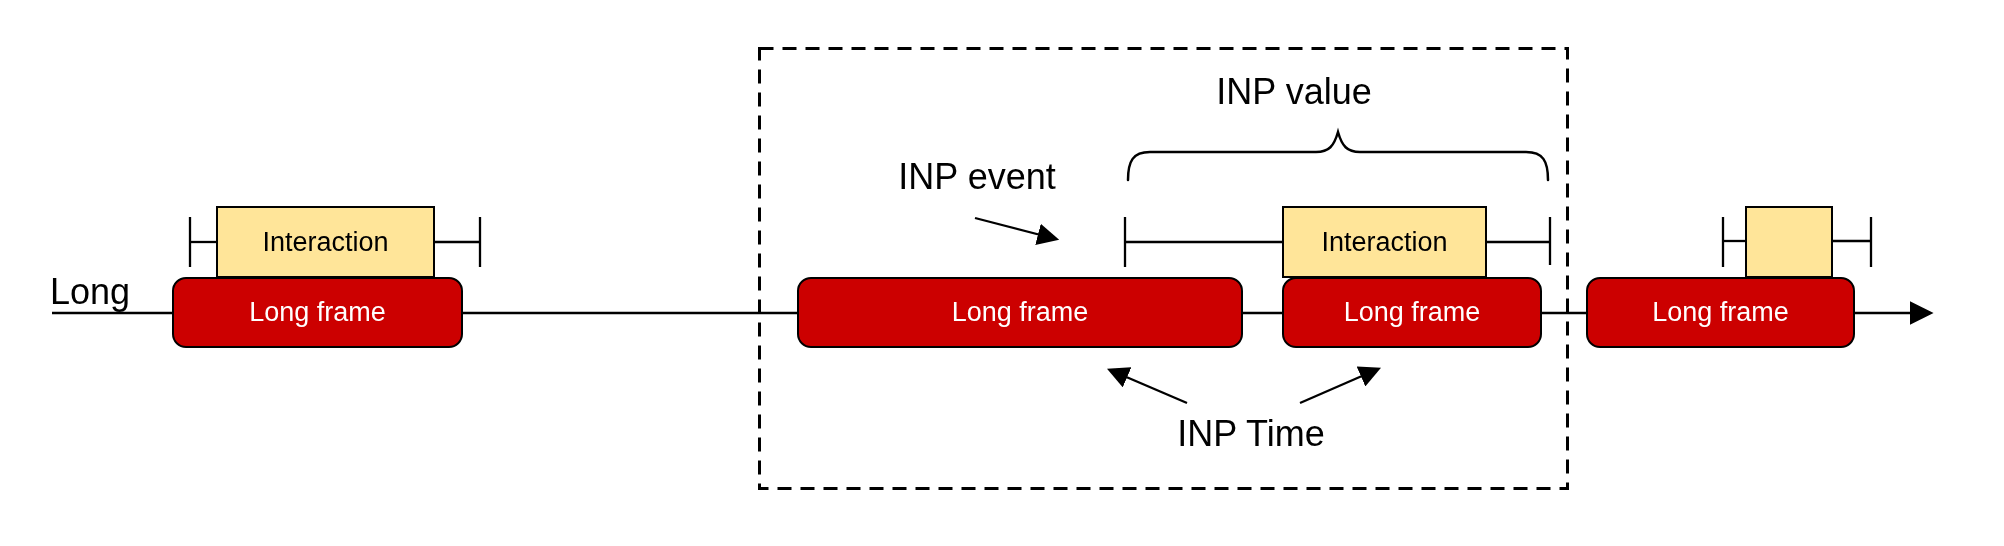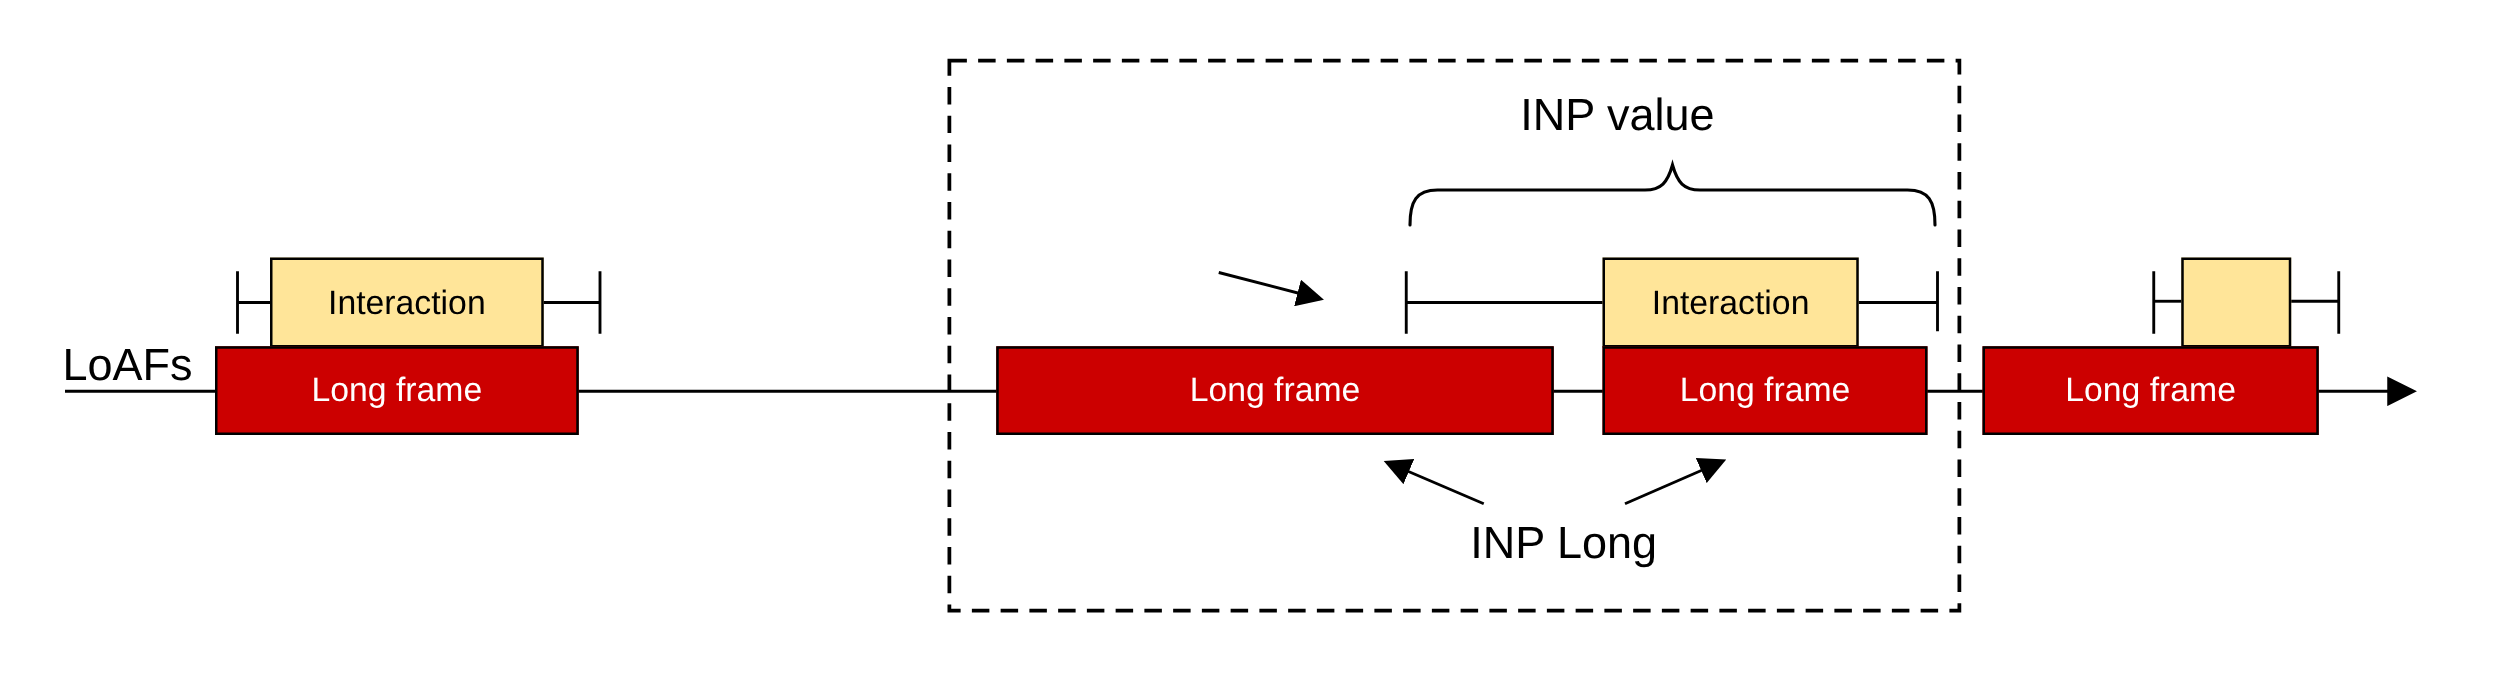--- a/index.html
+++ b/index.html
@@ -10,21 +10,21 @@
   }
   .layer { position:absolute; left:0; top:0; width:2004px; height:546px; }
   svg .stroke { stroke:var(--line,#000); stroke-width:2.5; fill:none; }
   svg .thin  { stroke-width:2.3; }
   .box {
     position:absolute; box-sizing:border-box;
     display:flex; align-items:center; justify-content:center;
     border:2px solid var(--line,#000);
     font-size:27px; line-height:1; white-space:nowrap;
   }
-  .box.red    { background:var(--long-frame-fill,#cc0000); color:var(--long-frame-text,#fff); z-index:3; }
+  .box.red    { background:var(--long-frame-fill,#cc0000); color:var(--long-frame-text,#fff); z-index:3;border-radius:14px; }
   .box.yellow { background:var(--interaction-fill,#ffe599); color:#000; z-index:2; }
   .lbl {
     position:absolute; font-size:36px; line-height:1.1;
     text-align:center; white-space:nowrap; z-index:4;
   }
   .lbl.left { text-align:left; }
 </style>
 </head>
 <body>
 
@@ -88,17 +88,18 @@
   <div class="box red" style="left:797px; top:277px; width:446px; height:71px">
     <span>Long frame</span>
   </div>
   <div class="box red" style="left:1282px; top:277px; width:260px; height:71px">
     <span>Long frame</span>
   </div>
   <div class="box red" style="left:1586px; top:277px; width:269px; height:71px">
     <span>Long frame</span>
   </div>
 
-  <div class="lbl left" style="left:50px; top:272px; width:110px">LoAFs</div>
+  <div class="lbl left" style="left:50px; top:272px; width:110px">Long</div>
   <div class="lbl" style="left:1134px; top:72px; width:320px">INP value</div>
-  <div class="lbl" style="left:1091px; top:414px; width:320px">INP Long</div>
+  <div class="lbl" style="left:817px; top:157px; width:320px">INP event</div>
+  <div class="lbl" style="left:1091px; top:414px; width:320px">INP Time</div>
 
 </div>
 
 </body></html>

